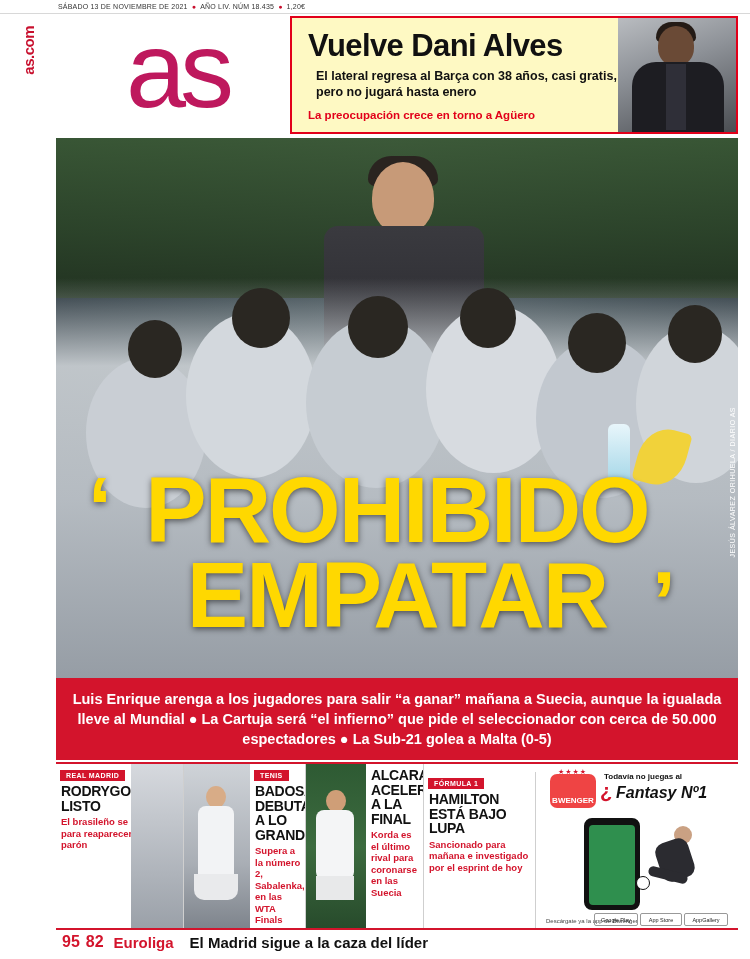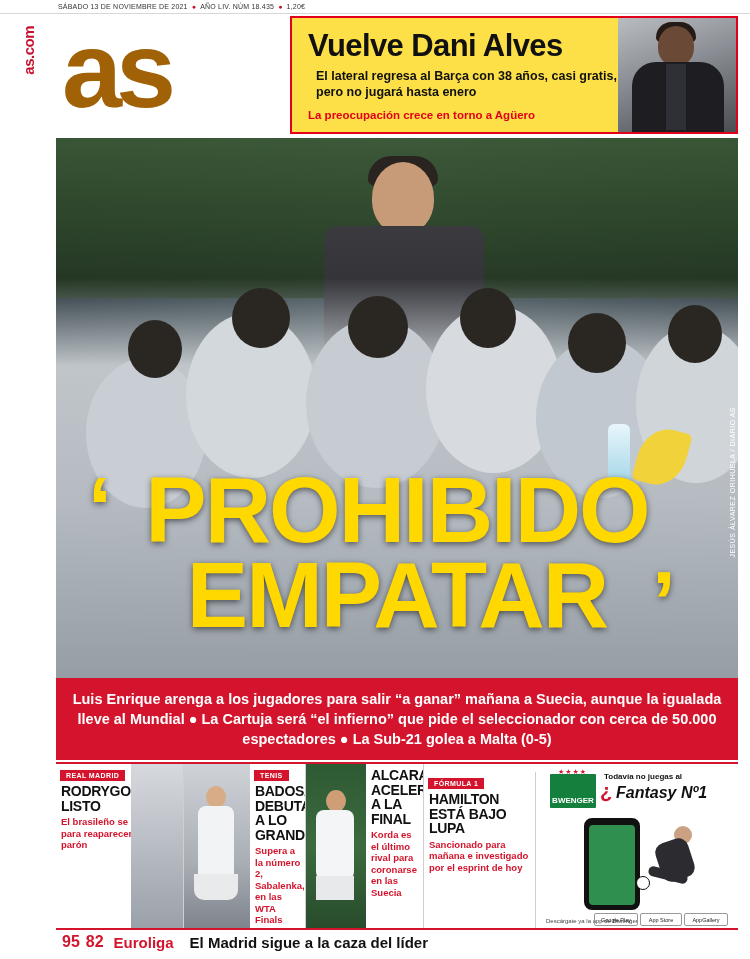--- a/index.html
+++ b/index.html
@@ -31,29 +31,29 @@
     writing-mode: vertical-rl; transform: rotate(180deg);
     font-size: 15px; font-weight: bold; color: #c8102e;
     letter-spacing: -0.5px;
   }
 
   
   .masthead {
     position: absolute; left: 62px; top: 18px; width: 230px; height: 112px;
   }
   .as-logo {
-    font-size: 108px; line-height: 104px; font-weight: bold;
-    color: #a16207; font-family: "Liberation Sans", sans-serif;
-    letter-spacing: -6px; font-style: normal;
+    font-size: 108px; line-height: 104px; font-weight: normal;
+    color: #be185d; font-family: "Liberation Sans", sans-serif;
+    letter-spacing: -6px; font-style: normal; text-align: center;
   }
 
   
   .teaser {
     position: absolute; left: 290px; top: 16px; width: 448px; height: 118px;
-    border: 2px solid #e2001a; background: #fde047;
+    border: 2px solid #e2001a; background: #fef9c3;
     overflow: hidden;
   }
   .teaser-photo {
     position: absolute; right: 0; top: 0; width: 118px; height: 114px;
     background: linear-gradient(160deg,#b9bcc0 0%, #8e9298 40%, #4a4d52 100%);
     overflow:hidden;
   }
   .tp-head {
     position:absolute; left:40px; top:8px; width:36px; height:40px;
     background:#6a4a36; border-radius:50% 50% 45% 45%;
@@ -199,21 +199,21 @@
   .mp-tennis2 { position:absolute; left:0; top:0; width:60px; height:166px;
     background: linear-gradient(180deg,#2e5a33 0%, #3c6b3f 50%, #274a2b 100%);}
   .mp2-body { position:absolute; left:10px; top:46px; width:38px; height:70px; background:#f4f5f6; border-radius:8px;}
   .mp2-head { position:absolute; left:20px; top:26px; width:20px; height:22px; background:#cf9e77; border-radius:50%;}
   .mp2-shorts { position:absolute; left:10px; top:112px; width:38px; height:24px; background:#e8e9ea;}
 
   
   .ad { position:relative; width:202px; height:166px; background:#fff; }
   .ad-logo {
     position:absolute; left:14px; top:10px; width:46px; height:34px;
-    background:#15803d; border-radius:1px; color:#fff;
+    background:#ef4444; border-radius:7px; color:#fff;
     font-size:8px; font-weight:bold; display:flex; align-items:flex-end;
     justify-content:center; padding-bottom:3px;
   }
   .ad-stars { position:absolute; left:22px; top:4px; font-size:7px; color:#d3142c; letter-spacing:1px;}
   .ad-t1 { position:absolute; left:68px; top:8px; font-size:8px; color:#111; font-weight:bold;}
   .ad-q { position:absolute; left:64px; top:16px; font-size:20px; color:#d3142c; font-weight:bold;}
   .ad-t2 { position:absolute; left:80px; top:20px; font-size:16px; color:#111; font-weight:bold; font-style:italic;}
   .ad-phone {
     position:absolute; left:48px; top:54px; width:56px; height:92px;
     background:#111; border-radius:8px; border:2px solid #111;

